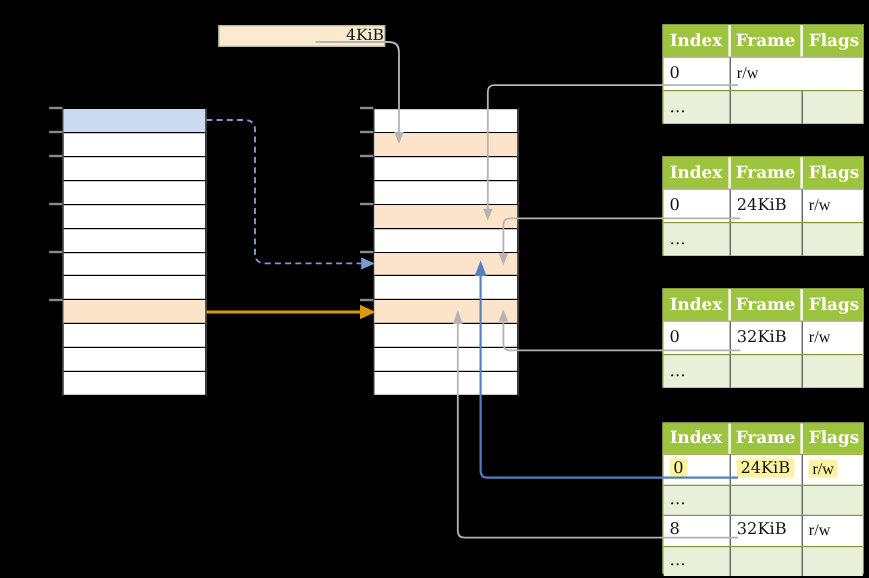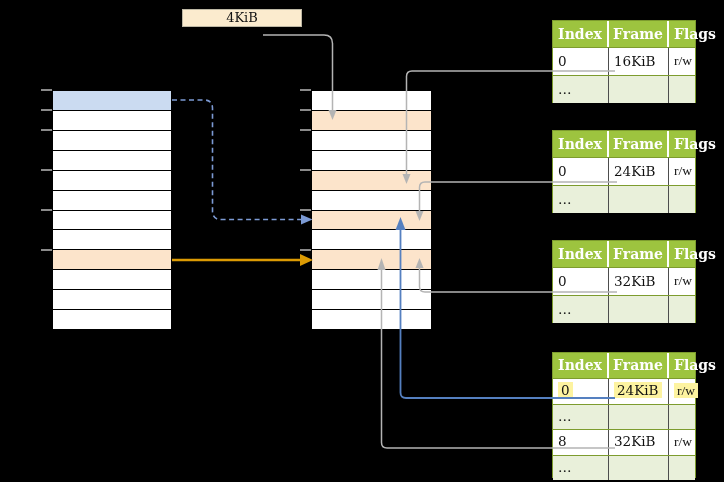--- a/index.html
+++ b/index.html
@@ -14,27 +14,27 @@
   .membox {
     position:absolute; top:90px; height:240px; background:#fff;
     border:1px solid #000; box-sizing:border-box;
     display:flex; flex-direction:column;
   }
   .mem-row { flex:1 1 0; border-bottom:1px solid #000; }
   .mem-row:last-child { border-bottom:none; }
   .tick { position:absolute; width:11px; height:0; border-top:2px solid var(--tick-gray); }
 
   #page-size-box {
-    position:absolute; left:182px; top:9px; width:120px; height:18px;
+    position:absolute; left:182px; top:21px; width:139px; height:18px;
     background:var(--cream); border:1px solid #bdb7a4; box-sizing:border-box;
-    text-align:center; font-size:13px; line-height:16px; color:#111;
+    text-align:right; font-size:13px; line-height:16px; color:#111;
   }
 
   .ftable {
-    position:absolute; left:552px; width:144px; box-sizing:border-box;
+    position:absolute; left:552px; width:168px; box-sizing:border-box;
     border:1.5px solid var(--border-green); background:#f9a8d4;
   }
   .thead { display:grid; grid-template-columns:56px 60px 52px; background:var(--header-green); }
   .hcell {
     color:#fff; font-weight:bold; font-size:14px; text-align:center;
     border-right:2px solid #fff; box-sizing:border-box; overflow:hidden;
     line-height:25px;
   }
   .hcell:last-child { border-right:none;text-align:center; }
   .trow { display:grid; grid-template-columns:56px 60px 52px; border-top:1px solid var(--border-green); background:#fff; }
@@ -93,21 +93,20 @@
   </div>
 
   <div class="ftable std" id="ftable-0" style="top:20px">
       <div class="thead">
         <div class="hcell">Index</div>
         <div class="hcell">Frame</div>
         <div class="hcell">Flags</div>
       </div>
       <div class="trow">
         <div class="cell">0</div>
-        <div class="cell">16KiB</div>
         <div class="cell">r/w</div>
       </div>
       <div class="trow shaded">
         <div class="cell">…</div>
         <div class="cell"></div>
         <div class="cell"></div>
       </div>
     </div>
   <div class="ftable std" id="ftable-1" style="top:130px">
       <div class="thead">

